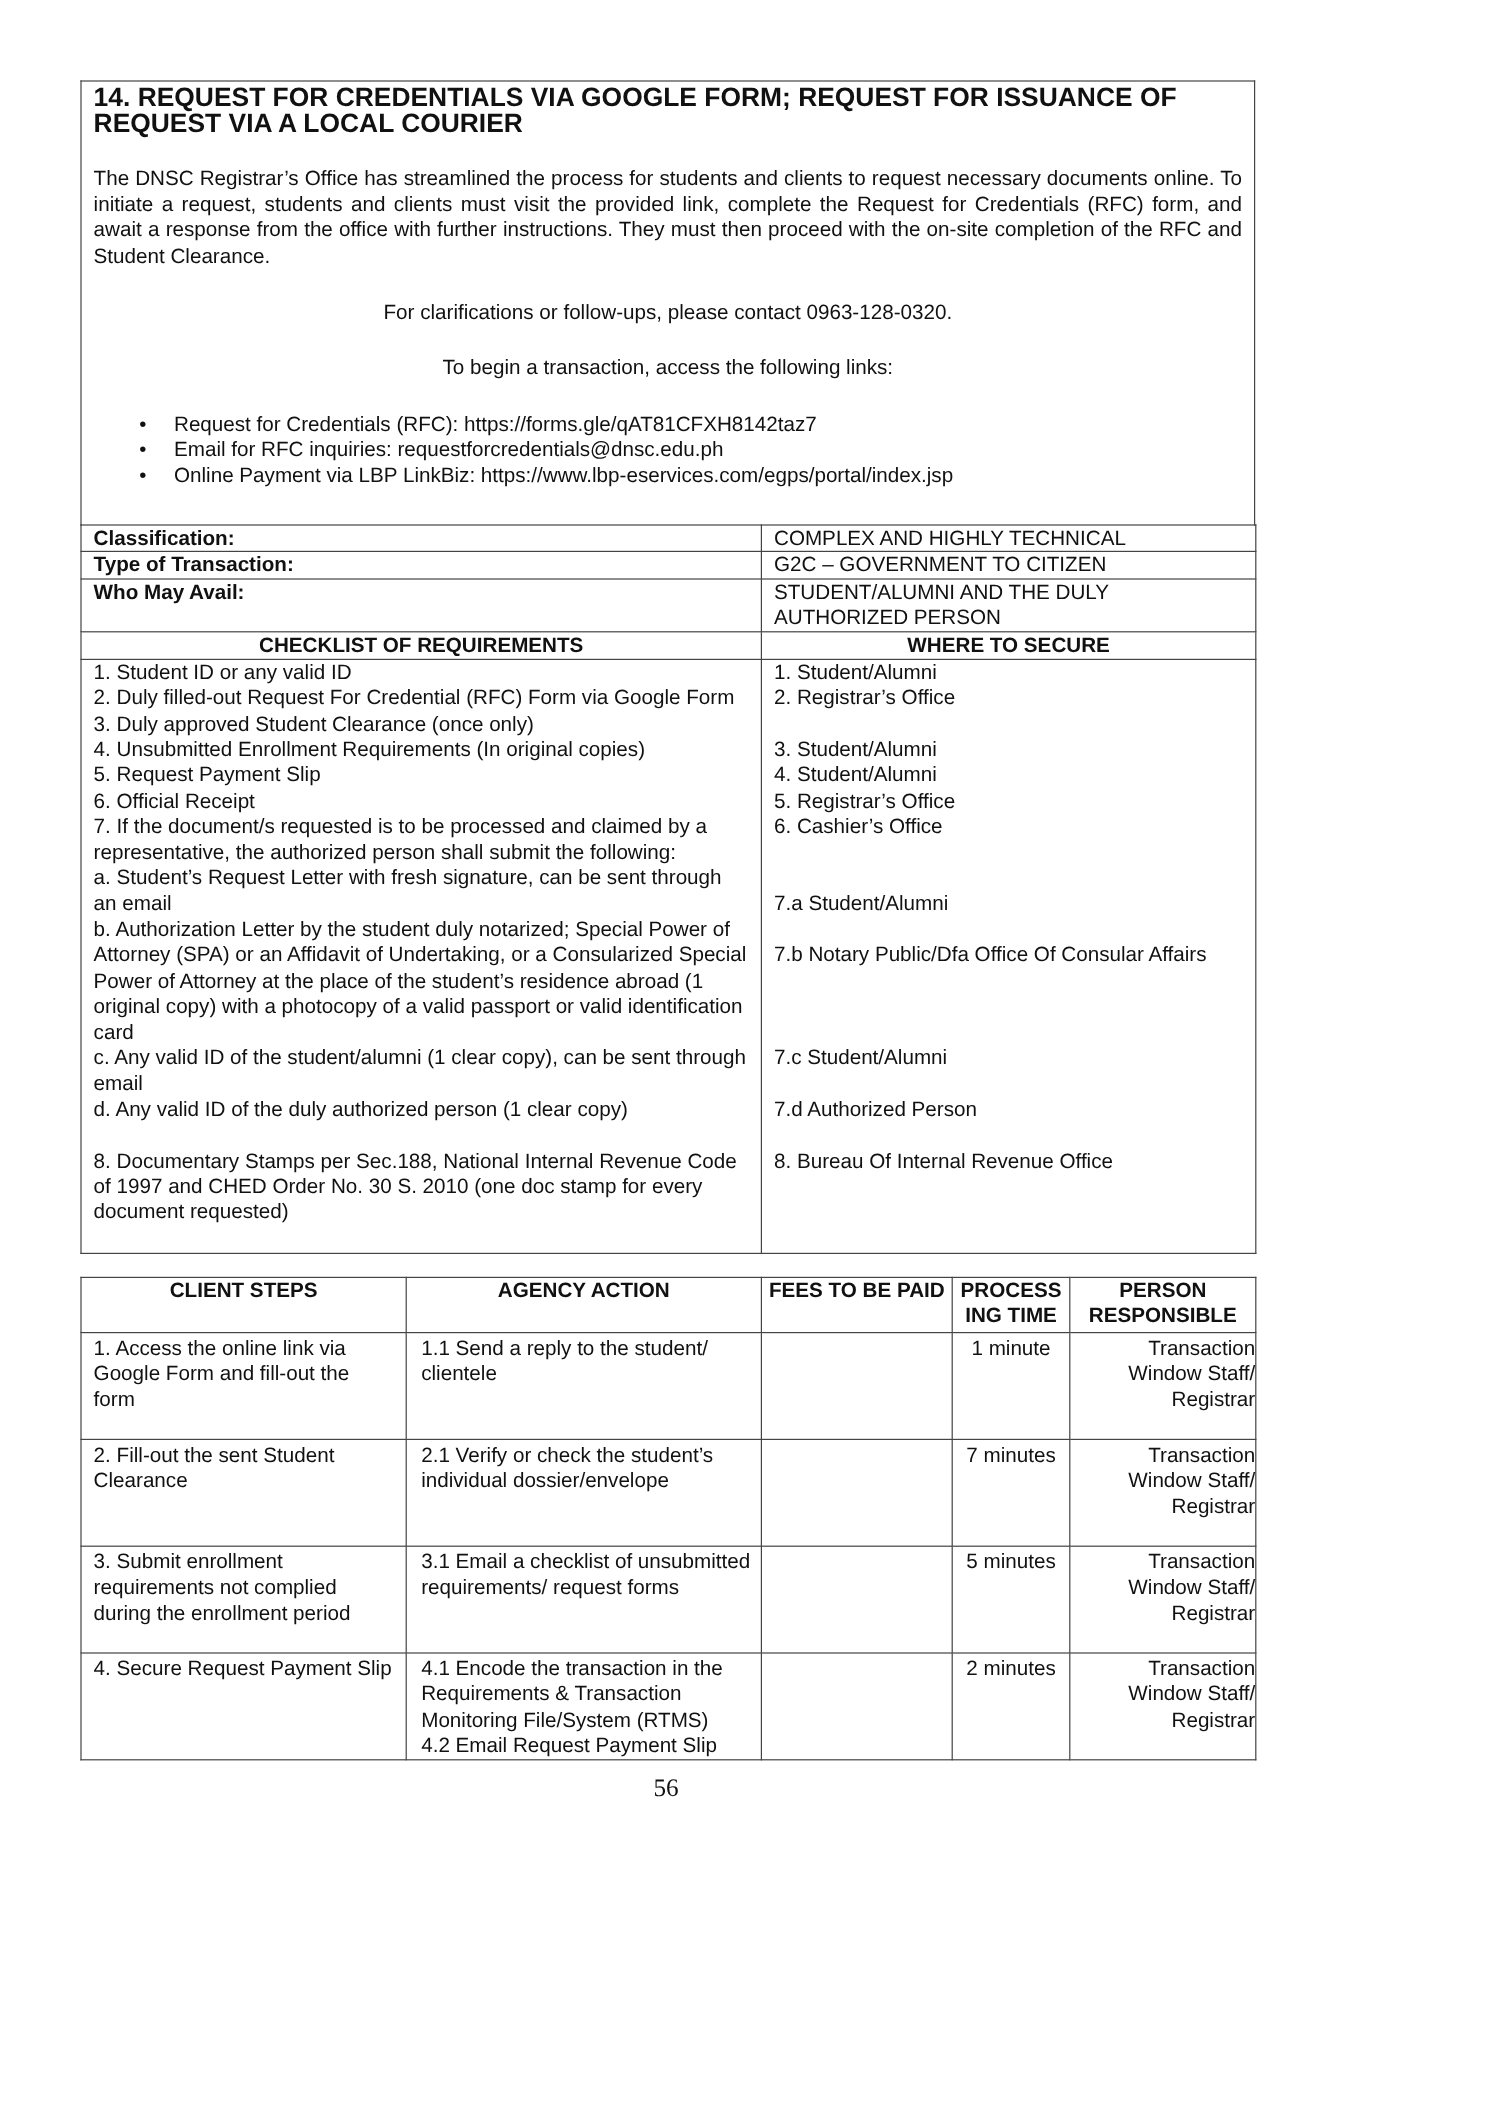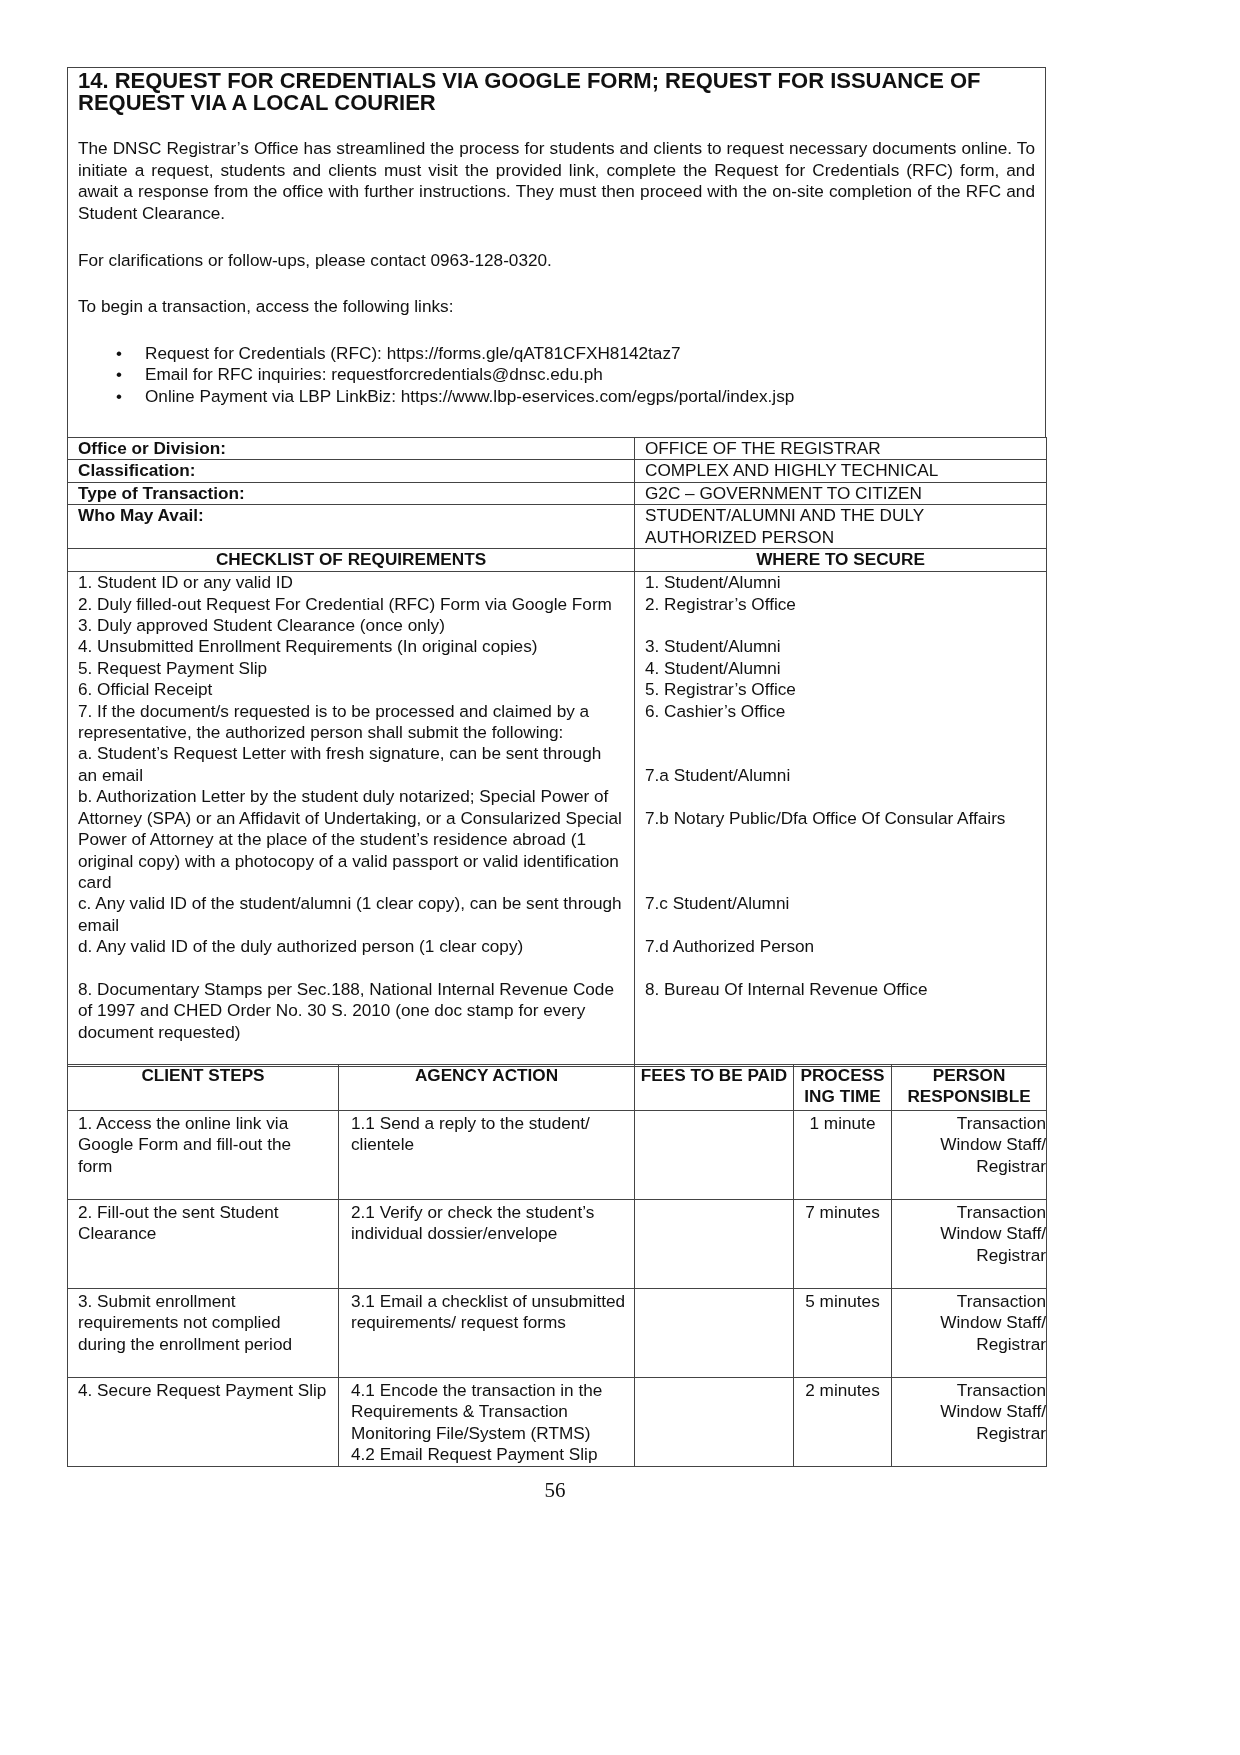--- a/index.html
+++ b/index.html
@@ -3,21 +3,21 @@
 <meta charset="utf-8">
 <style>
   html, body { margin: 0; padding: 0; background: #ffffff; }
   body { width: 1240px; height: 1755px; position: relative; overflow: hidden;
          font-family: "Liberation Sans", sans-serif; color: #111111; }
   .page { position: absolute; left: 67px; top: 67px; width: 979px; }
   .desc { position: absolute; left: 0; top: 0; width: 979px; height: 371px;
           border: 1.5px solid #444; border-bottom: none; box-sizing: border-box;
           padding: 2px 10px 0 10px; font-size: 17.2px; line-height: 21.6px; }
   .desc h1 { font-size: 22px; font-weight: bold; margin: 0; line-height: 21.6px; }
-  .desc p { margin: 0; }
+  .desc p { margin: 0; text-align: center; }
   .desc .gap { height: 25px; }
   .desc .just { text-align: justify; }
   .desc ul { margin: 0; padding: 0 0 0 38px; list-style: none; }
   .desc li { position: relative; padding-left: 29px; }
   .desc li .bul { position: absolute; left: 0; top: 0; font-size: 17px; }
   table { border-collapse: collapse; table-layout: fixed; }
   td, th { border: 1.5px solid #444; vertical-align: top; font-size: 17.2px;
            line-height: 21.4px; padding: 0 10px; box-sizing: border-box; }
   .info { position: absolute; left: 0; top: 370px; width: 979px; }
   .info td.label { font-weight: bold; width: 567px; }
@@ -63,24 +63,20 @@
       </li>
     </ul>
   </div>
 
   <table class="info">
     <colgroup>
         <col style="width:567px">
         <col style="width:412px">
       </colgroup>
     <tbody>
-        <tr style="height:22px">
-      <td class="label">Office or Division:</td>
-      <td class="val">OFFICE OF THE REGISTRAR</td>
-    </tr>
     <tr style="height:22px">
       <td class="label">Classification:</td>
       <td class="val">COMPLEX AND HIGHLY TECHNICAL</td>
     </tr>
     <tr style="height:22px">
       <td class="label">Type of Transaction:</td>
       <td class="val">G2C – GOVERNMENT TO CITIZEN</td>
     </tr>
     <tr style="height:44px">
       <td class="label">Who May Avail:</td>

